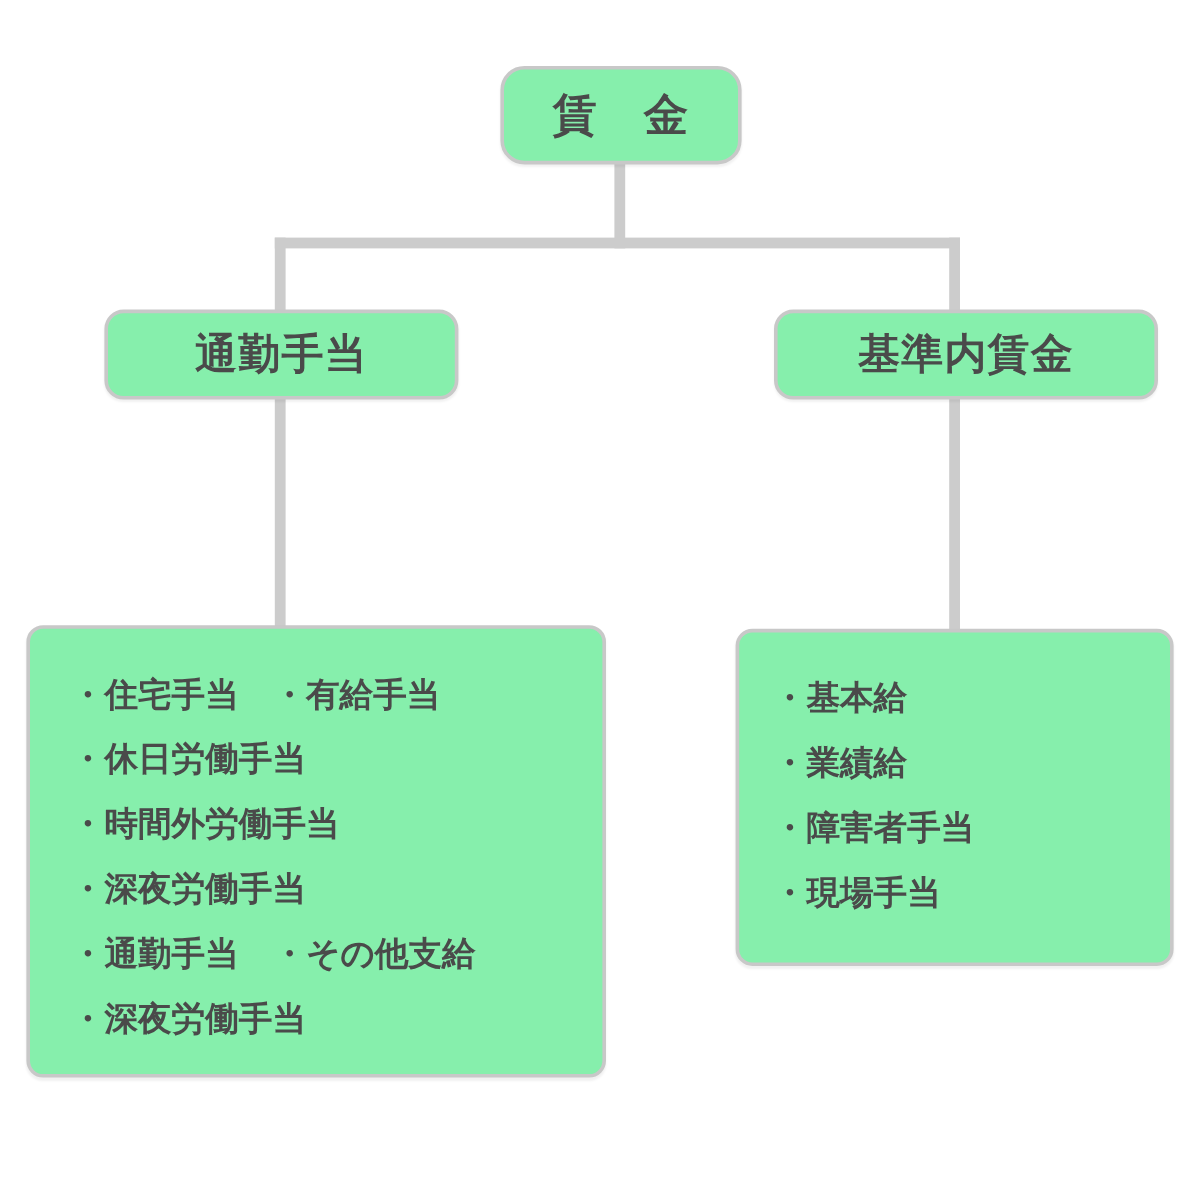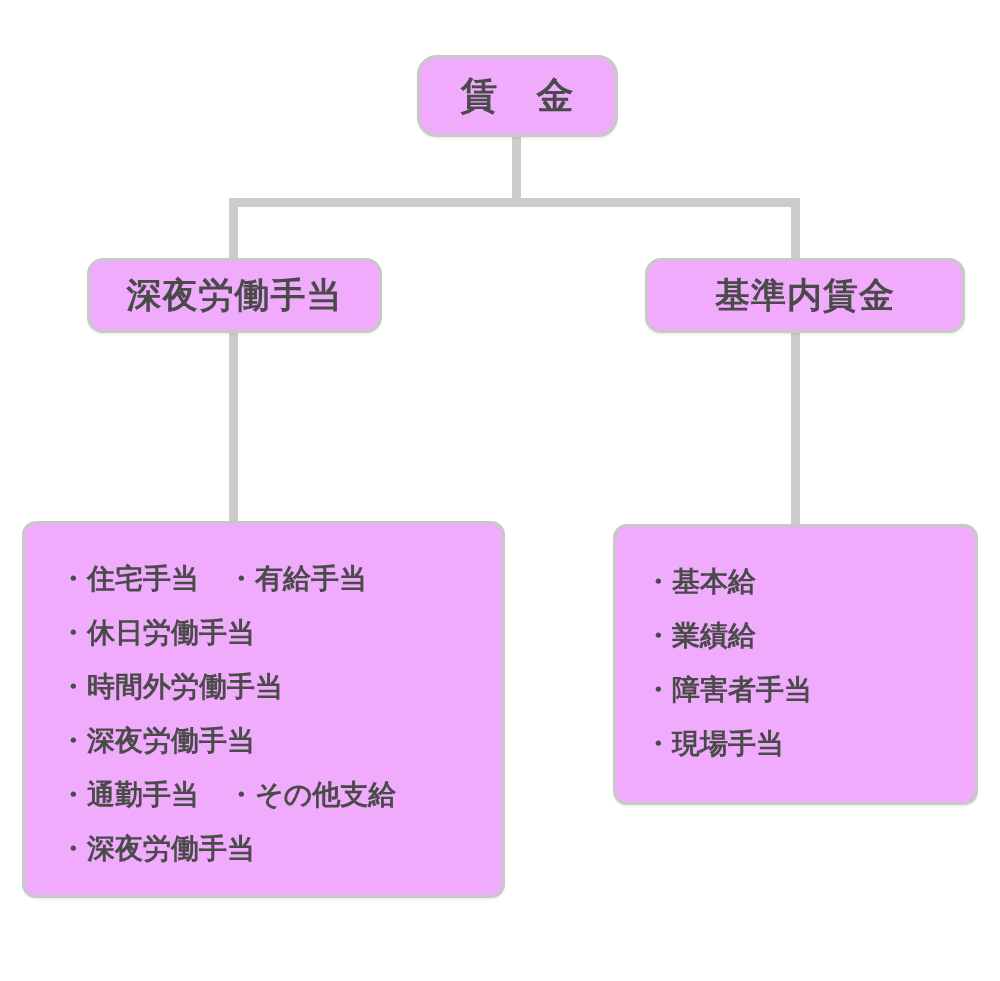--- a/index.html
+++ b/index.html
@@ -15,21 +15,21 @@
     font-family: "DejaVu Sans", "Liberation Sans", sans-serif;
     overflow: hidden;
   }
   .connector {
     position: absolute;
     background: var(--connector, #cccccc);
   }
   .node {
     position: absolute;
     box-sizing: border-box;
-    background: #f0abfc;
+    background: #86efac;
     border: 3px solid var(--border, #c8c8c8);
     box-shadow: 0 2px 2px rgba(0,0,0,0.06);
     color: var(--text, #4a4a4a);
     font-weight: bold;
   }
   .title {
     display: flex;
     align-items: center;
     justify-content: center;
     letter-spacing: 1px;
@@ -51,21 +51,21 @@
   <div class="connector" style="left:229px; top:198px; width:9px; height:63px"></div>
   <div class="connector" style="left:791px; top:198px; width:9px; height:63px"></div>
   <div class="connector" style="left:229px; top:330px; width:9px; height:195px"></div>
   <div class="connector" style="left:791px; top:330px; width:9px; height:195px"></div>
 
   <div class="node title" id="root-box" style="left:417px; top:55px; width:201px; height:82px">
     <span>賃　金</span>
   </div>
 
   <div class="node title mid" id="left-mid" style="left:87px; top:258px; width:295px; height:75px">
-    <span>深夜労働手当</span>
+    <span>通勤手当</span>
   </div>
   <div class="node title mid" id="right-mid" style="left:645px; top:258px; width:320px; height:75px">
     <span>基準内賃金</span>
   </div>
 
   <div class="node leaf" id="left-leaf" style="left:22px; top:521px; width:483px; height:377px">
     <div class="leaf-line">・住宅手当　・有給手当</div>
     <div class="leaf-line">・休日労働手当</div>
     <div class="leaf-line">・時間外労働手当</div>
     <div class="leaf-line">・深夜労働手当</div>

